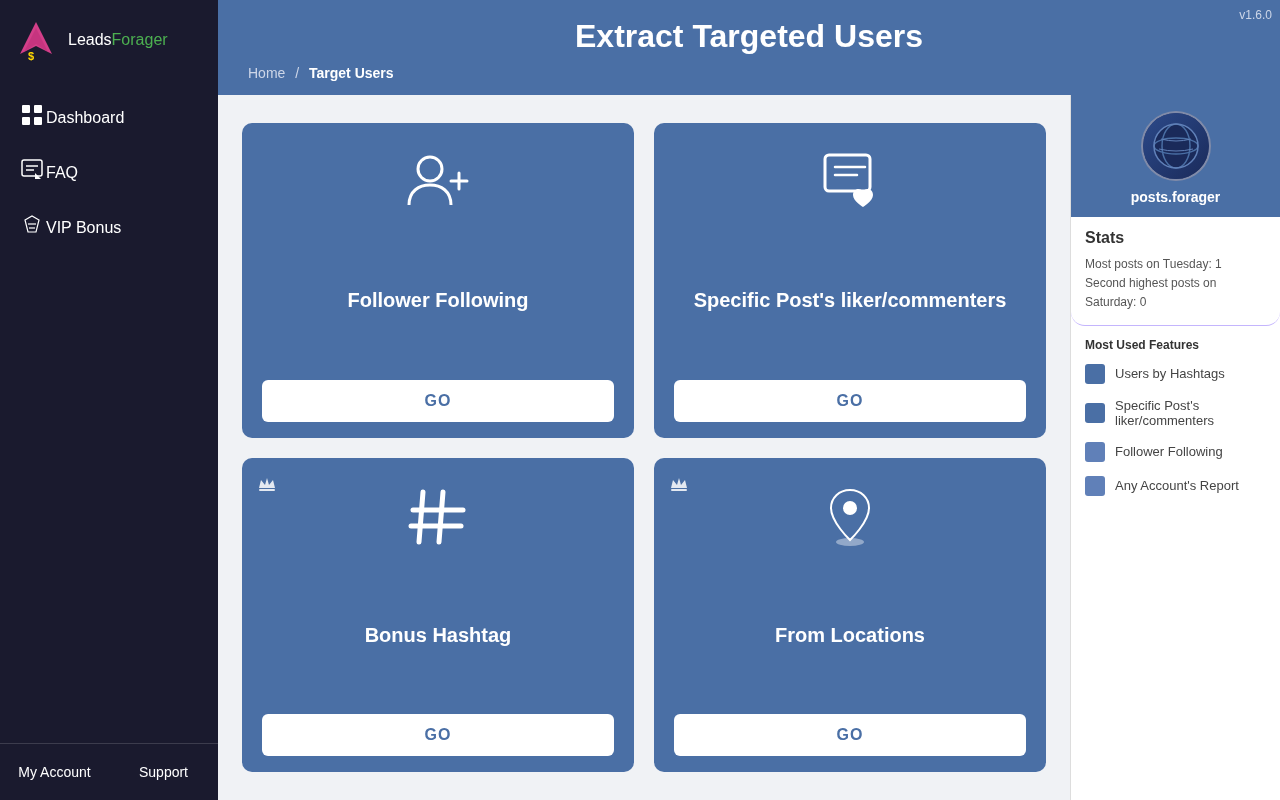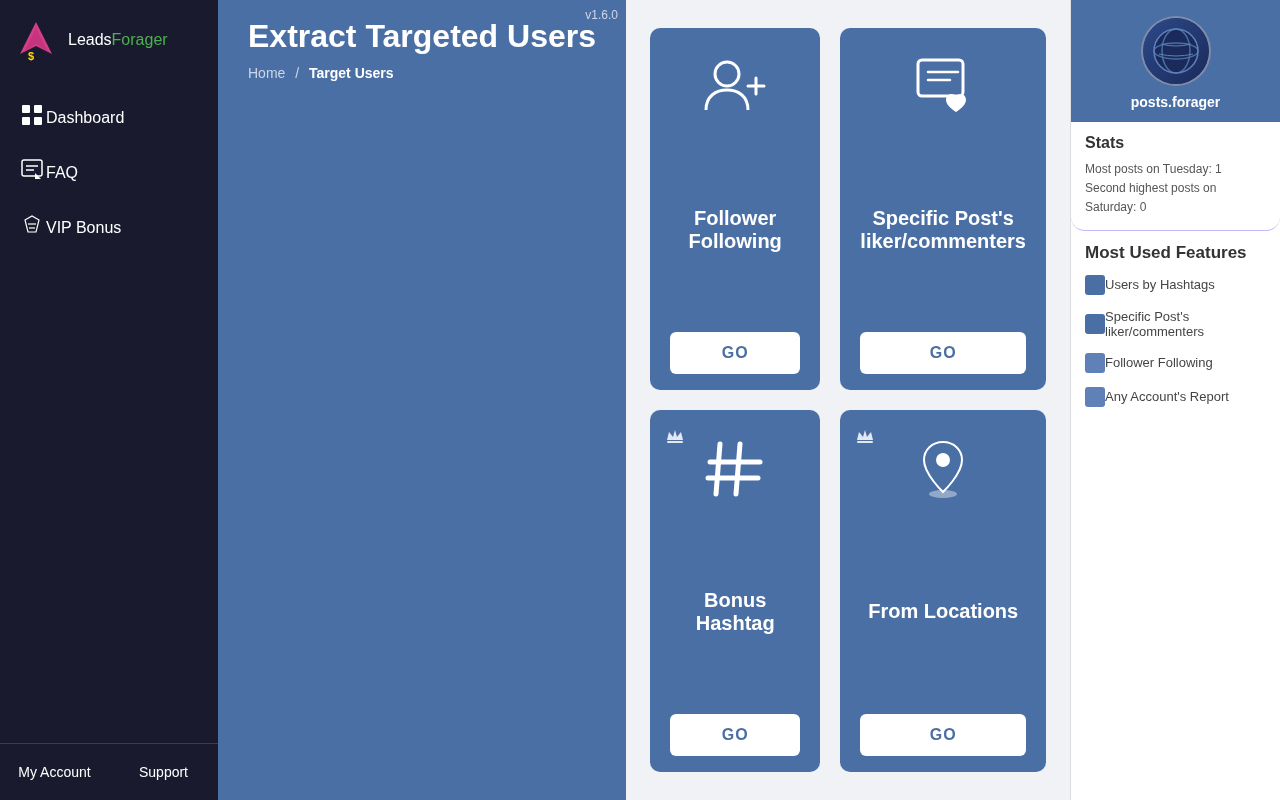--- a/index.html
+++ b/index.html
@@ -51,21 +51,21 @@
       color: white;
       font-size: 14px;
       cursor: pointer;
       padding: 6px;
     }
 
     
     #main {
       flex: 1;
       display: flex;
-      flex-direction: row;
+      flex-direction: column;
       height: 800px;
       overflow: hidden;
     }
 
     
     #header {
       background: #4a6fa5;
       padding: 18px 30px 14px;
     }
     #header h1 {
@@ -230,29 +230,30 @@
       font-size: 12px;
       color: #555;
       line-height: 1.6;
     }
 
     #most-used-section {
       padding: 12px 14px;
     }
 
     .most-used-title {
-      font-size: 17px;
+      font-size: 12px;
       font-weight: bold;
       color: #333;
       margin-bottom: 12px;
     }
 
     .feature-item {
       display: flex;
       align-items: center;
+      gap: 10px;
       margin-bottom: 14px;
     }
 
     .feature-color-box {
       width: 20px;
       height: 20px;
       border-radius: 3px;
       min-width: 20px;
     }
 

